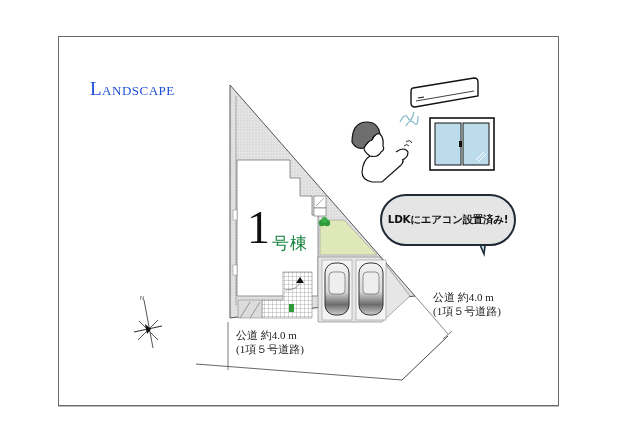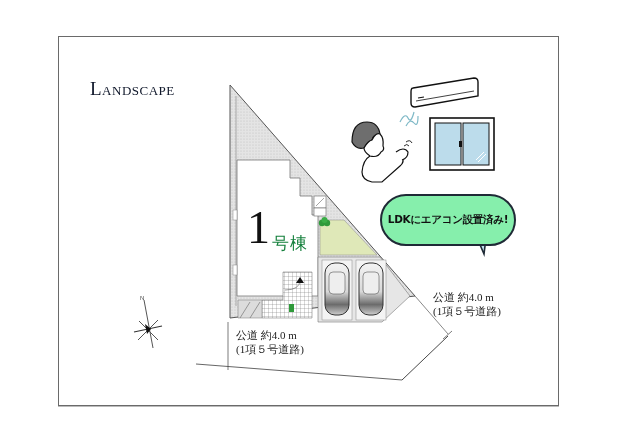--- a/index.html
+++ b/index.html
@@ -1,23 +1,23 @@
 <!DOCTYPE html>
 <html><head>
 <meta charset="utf-8">
 <style>
   html, body { margin: 0; padding: 0; background: #ffffff; }
   body { width: 620px; height: 438px; position: relative; overflow: hidden; font-family: "Liberation Serif", serif; }
   .frame { position: absolute; left: 58px; top: 36px; width: 499px; height: 368px; border: 1px solid #6a6a6a; box-shadow: 0 1px 0 #bbb; background: #fff; }
-  .title { position: absolute; left: 90px; top: 78px; font-family: "Liberation Serif", serif; color: #0f172a; font-size: 19px; letter-spacing: 0.5px; font-variant: small-caps; }
+  .title { position: absolute; left: 90px; top: 78px; font-family: "Liberation Serif", serif; color: #1d4ed8; font-size: 19px; letter-spacing: 0.5px; font-variant: small-caps; }
   svg.plan { position: absolute; left: 0; top: 0; }
   .house-num { position: absolute; left: 247px; top: 205px; font-family: "Liberation Serif", serif; font-size: 46px; color: #111; line-height: 1; }
   .house-suffix { position: absolute; left: 272px; top: 232px; font-family: "Liberation Serif", serif; font-size: 17px; color: #15803d; letter-spacing: 1px; }
   .road-label { position: absolute; font-family: "Liberation Serif", serif; font-size: 11px; color: #222; line-height: 14px; white-space: nowrap; }
-  .bubble { position: absolute; left: 380px; top: 194px; width: 132px; height: 48px; border: 2px solid #1f2a36; border-radius: 26px; background: #86efac; display: flex; align-items: center; justify-content: center; }
+  .bubble { position: absolute; left: 380px; top: 194px; width: 132px; height: 48px; border: 2px solid #1f2a36; border-radius: 26px; background: #e5e5e5; display: flex; align-items: center; justify-content: center; }
   .bubble span { font-family: "DejaVu Sans", sans-serif; font-weight: bold; font-size: 10.5px; color: #111; letter-spacing: -0.3px; }
 </style>
 </head>
 <body>
 
 <div class="frame"></div>
 
 <div class="title"><span>Landscape</span></div>
 
 <svg class="plan" width="620" height="438" viewBox="0 0 620 438">

